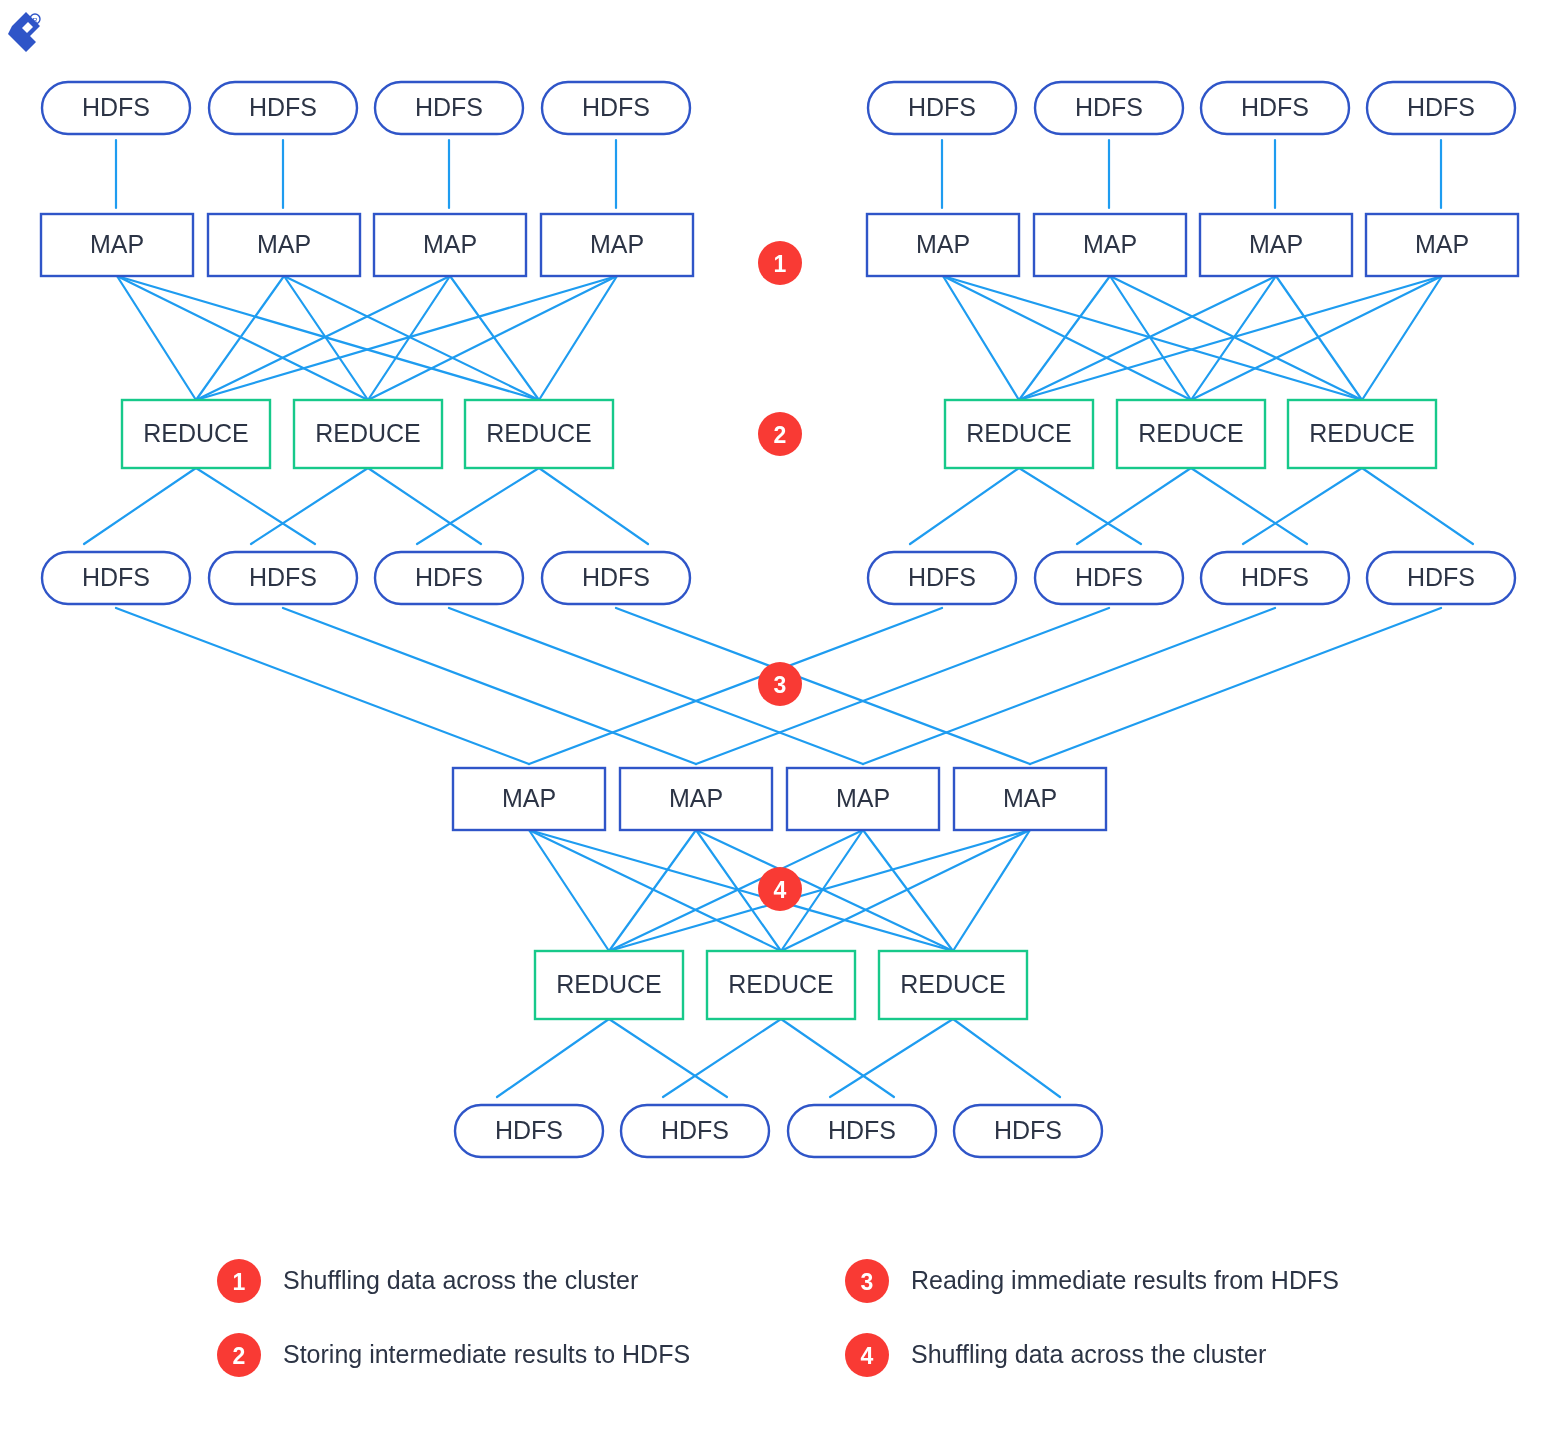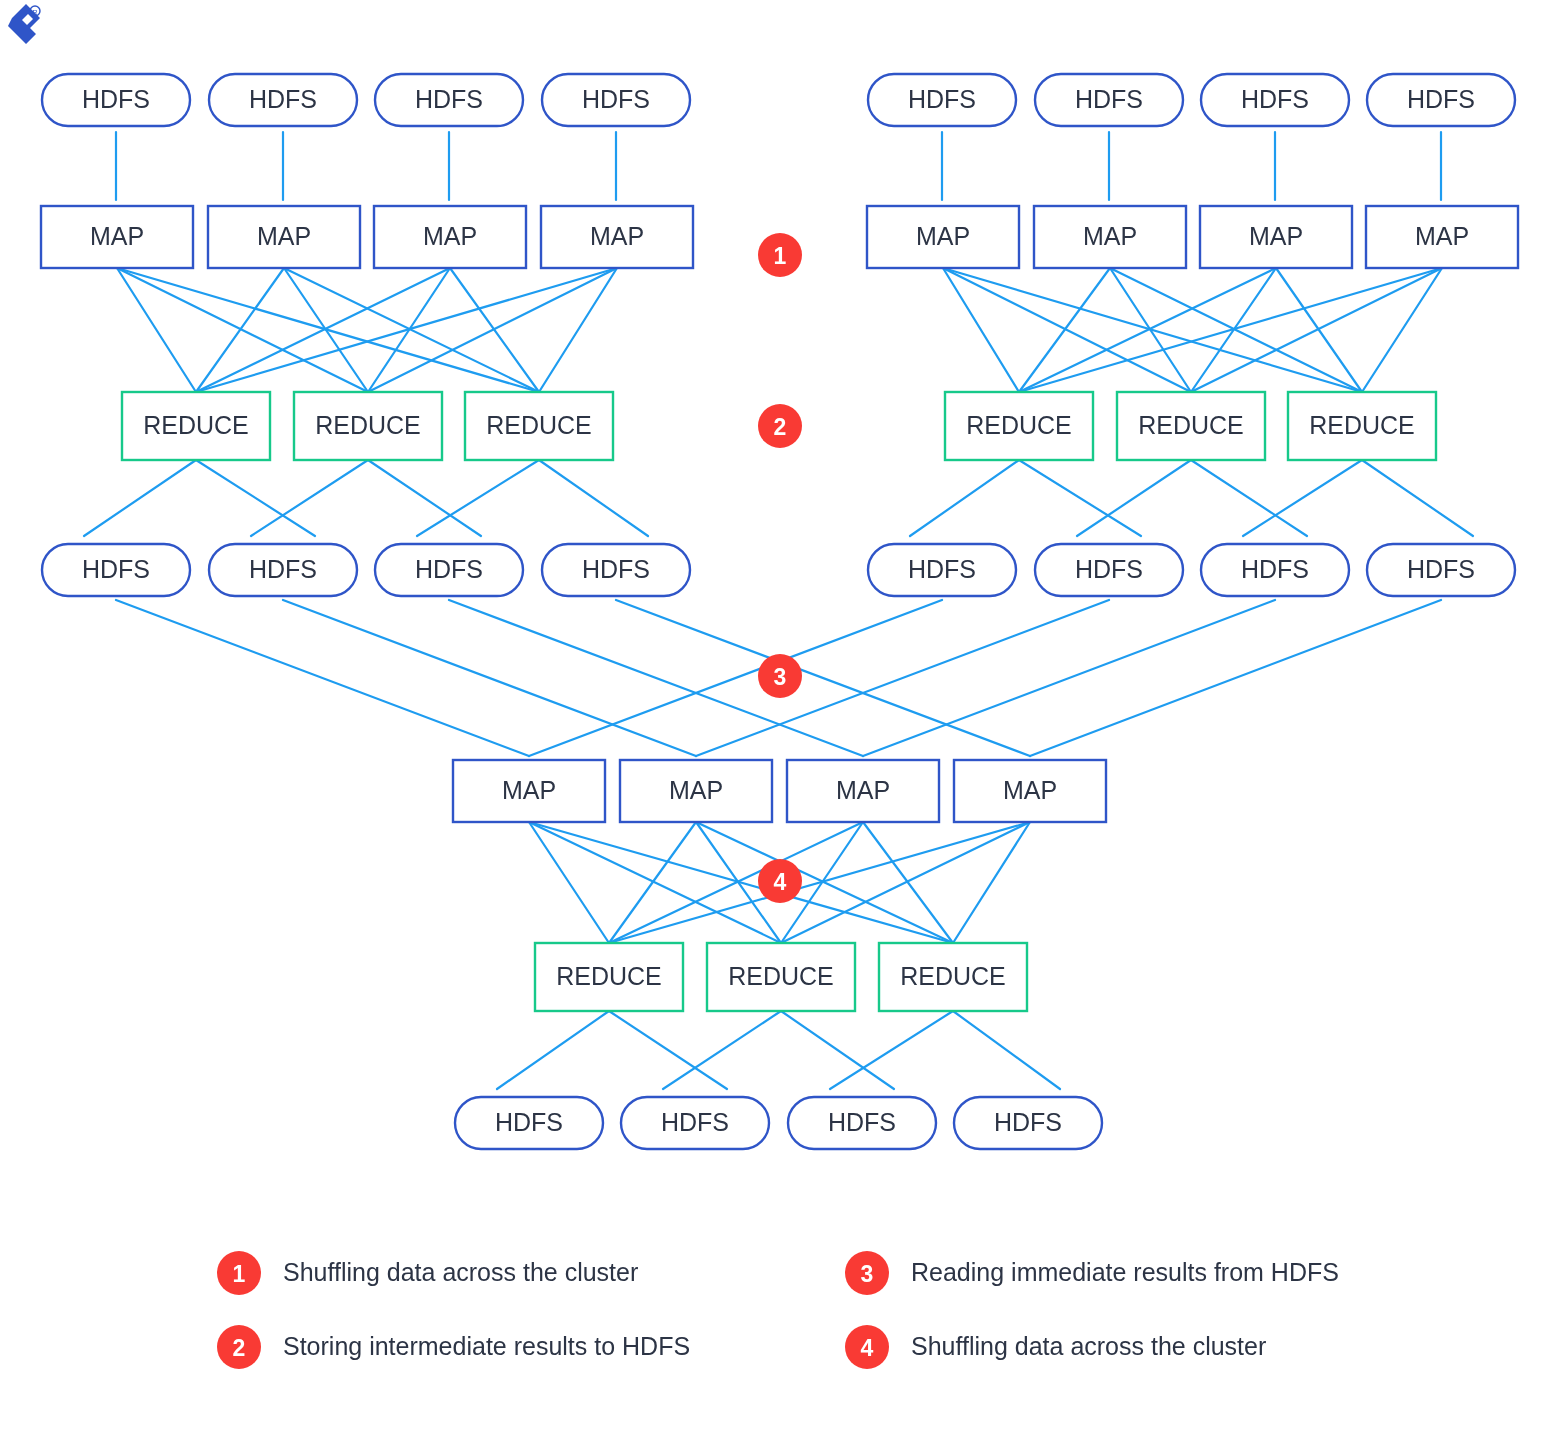--- a/index.html
+++ b/index.html
@@ -9,21 +9,21 @@
   }
   body {
     font-family: "Liberation Sans", sans-serif;
     width: 1560px;
     height: 1445px;
     position: relative;
     overflow: hidden;
   }
   #diagram-root {
     position: absolute;
-    left: 0; top: 0;
+    left: 0; top: 8px;
     width: 1560px;
     height: 1069px;
   }
   svg.canvas {
     display: block;
     width: 1560px;
     height: 1445px;
   }
   .node-label {
     font-family: "Liberation Sans", sans-serif;

